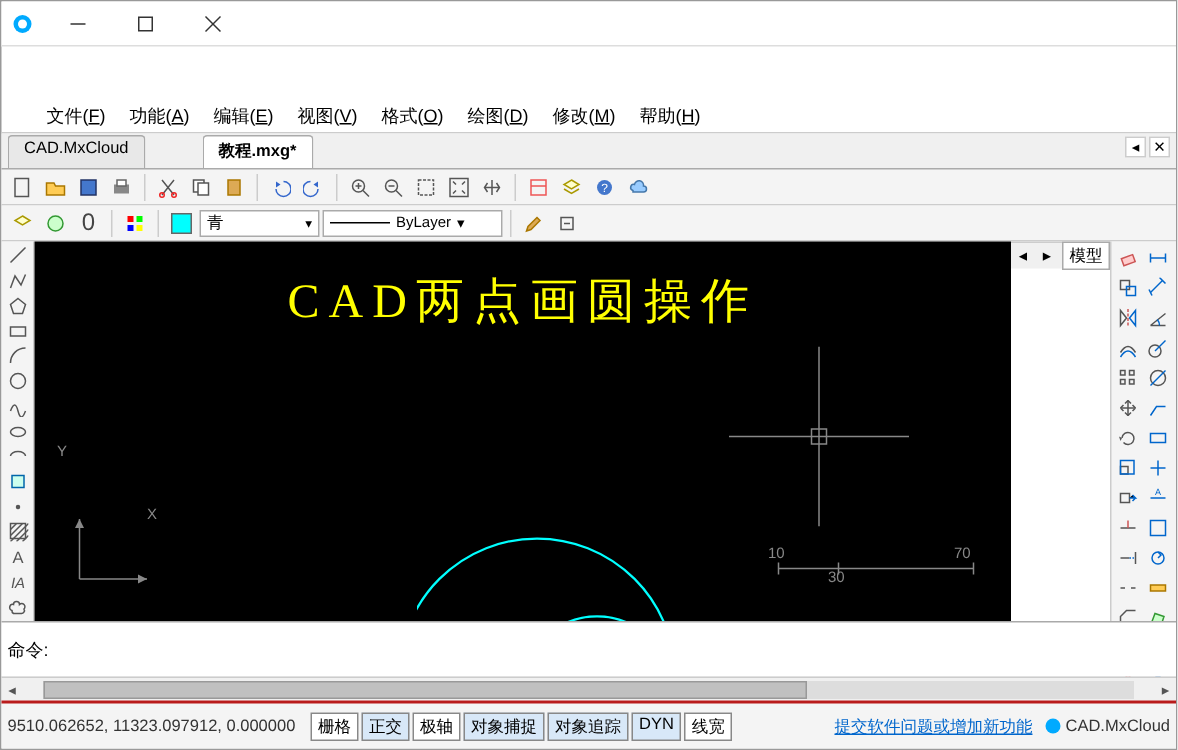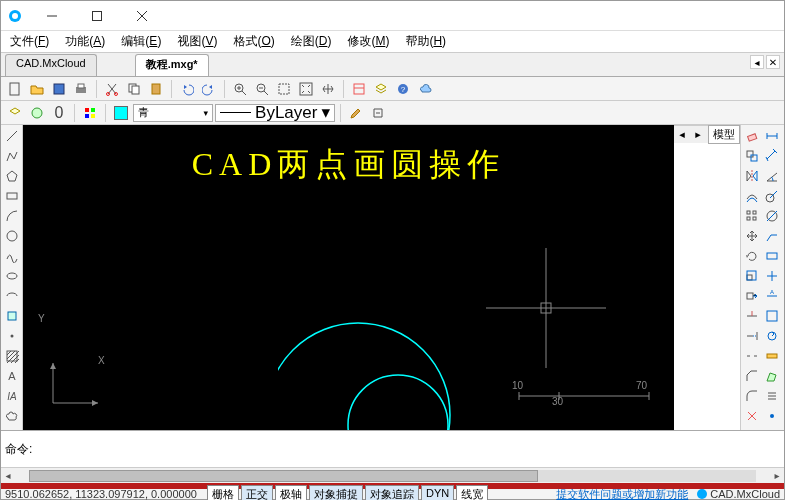--- a/index.html
+++ b/index.html
@@ -8,40 +8,40 @@
 
 
 .titlebar { height: 30px; display: flex; align-items: center; padding: 0 6px; background: #fff; border-bottom: 1px solid #ddd; }
 .titlebar .icon { width: 16px; height: 16px; margin-right: 6px; }
 .titlebar .title { flex: 1; font-size: 12px; color: #333; }
 .winbtns { display: flex; gap: 0; }
 .winbtn { width: 45px; height: 30px; display: flex; align-items: center; justify-content: center; color: #333; cursor: pointer; }
 .winbtn svg { width: 12px; height: 12px; }
 
 
-.menubar { height: 22px; display: flex; align-items: flex-end; padding: 0 1px; font-size: 12px; border-bottom: 1px solid #ccc; }
+.menubar { height: 22px; display: flex; align-items: flex-end; padding: 0 22px; font-size: 12px; border-bottom: 1px solid #ccc; margin-top: 36px; }
 .menuitem { padding: 2px 8px; cursor: pointer; }
 .menukey { text-decoration: underline; }
 
 
 .tabbar { height: 24px; display: flex; align-items: flex-end; padding: 0 4px; background: #f0f0f0; border-bottom: 1px solid #aaa; position: relative; }
 .tab { height: 22px; padding: 2px 10px; font-size: 11px; border: 1px solid #aaa; border-bottom: none; background: #e8e8e8; margin-right: 2px; border-radius: 3px 3px 0 0; cursor: pointer; }
 .tab.active { background: #fff; font-weight: bold; margin-left: 36px; }
 .tabbar .tabctl { position: absolute; right: 4px; top: 2px; display: flex; gap: 2px; }
 .tabctl span { width: 14px; height: 14px; display: flex; align-items: center; justify-content: center; font-size: 10px; cursor: pointer; border: 1px solid #ccc; background: #fff; }
 
 
 .toolbar-row { height: 24px; display: flex; align-items: center; padding: 0 4px; gap: 2px; background: #f4f4f4; border-bottom: 1px solid #ccc; }
 .tbtn { width: 20px; height: 20px; display: flex; align-items: center; justify-content: center; cursor: pointer; color: #444; border-radius: 2px; }
 .tbtn svg { width: 14px; height: 14px; }
 .tsep { width: 1px; height: 18px; background: #ccc; margin: 0 3px; }
 .layerctl { width: 14px; height: 14px; background: #00ffff; border: 1px solid #666; margin: 0 3px; }
 .layersel { height: 18px; font-size: 11px; border: 1px solid #aaa; padding: 0 4px; display: flex; align-items: center; background: #fff; cursor: pointer; width: 80px; }
 .layersel .dd { margin-left: auto; font-size: 9px; }
-.linetype { height: 18px; border: 1px solid #aaa; background: #fff; display: flex; align-items: center; font-size: 17px; padding: 0 4px; cursor: pointer; width: 120px; gap: 4px; }
+.linetype { height: 18px; border: 1px solid #aaa; background: #fff; display: flex; align-items: center; font-size: 10px; padding: 0 4px; cursor: pointer; width: 120px; gap: 4px; }
 .lw-line { width: 40px; height: 0; border-top: 1px solid #000; }
 
 
 .mainrow { flex: 1; display: flex; min-height: 0; }
 .vtoolbar { width: 22px; background: #f4f4f4; border-right: 1px solid #ccc; display: flex; flex-direction: column; gap: 2px; padding: 2px; }
 .vtoolbar.right { border-right: none; border-left: 1px solid #ccc; width: 44px; flex-direction: column; }
 .vtoolbar.right .vrow { display: flex; gap: 2px; }
 .vbtn { width: 18px; height: 18px; display: flex; align-items: center; justify-content: center; cursor: pointer; color: #555; border-radius: 2px; }
 .vbtn svg { width: 14px; height: 14px; }
 
@@ -64,21 +64,21 @@
 
 .cmdline { height: 20px; display: flex; align-items: center; border-top: 1px solid #aaa; font-size: 12px; padding: 18px 4px; background: #fff; }
 .cmdprompt { margin-right: 4px; }
 .cmdinput { flex: 1; border: none; outline: none; font-size: 12px; background: transparent; }
 .cmdscroll { height: 16px; background: #f0f0f0; border-top: 1px solid #ccc; display: flex; }
 .cmdscroll .track { flex: 1; margin: 2px 14px; background: #ddd; position: relative; height: 12px; }
 .cmdscroll .thumb { position: absolute; left: 0; width: 70%; height: 100%; background: #c0c0c0; border: 1px solid #999; }
 .cmdscroll .arrow { width: 14px; display: flex; align-items: center; justify-content: center; font-size: 10px; color: #555; cursor: pointer; }
 
 
-.statusbar { height: 16px; display: flex; align-items: center; font-size: 11px; border-top: 6px solid #b91c1c; background: #f4f4f4; padding: 0 4px; gap: 2px; }
+.statusbar { height: 32px; display: flex; align-items: center; font-size: 11px; border-top: 2px solid #b91c1c; background: #f4f4f4; padding: 0 4px; gap: 2px; }
 .coords { width: 200px; color: #333; }
 .status-btn { padding: 1px 4px; border: 1px solid #888; background: #fff; cursor: pointer; font-size: 11px; }
 .status-btn.active { background: #d8e8f8; }
 .status-link { color: #0066cc; text-decoration: underline; cursor: pointer; margin-left: auto; font-size: 11px; }
 .brand { color: #333; margin-left: 6px; font-size: 11px; display: flex; align-items: center; gap: 2px; }
 </style>
 </head>
 <body>
 
 <div class="window">

